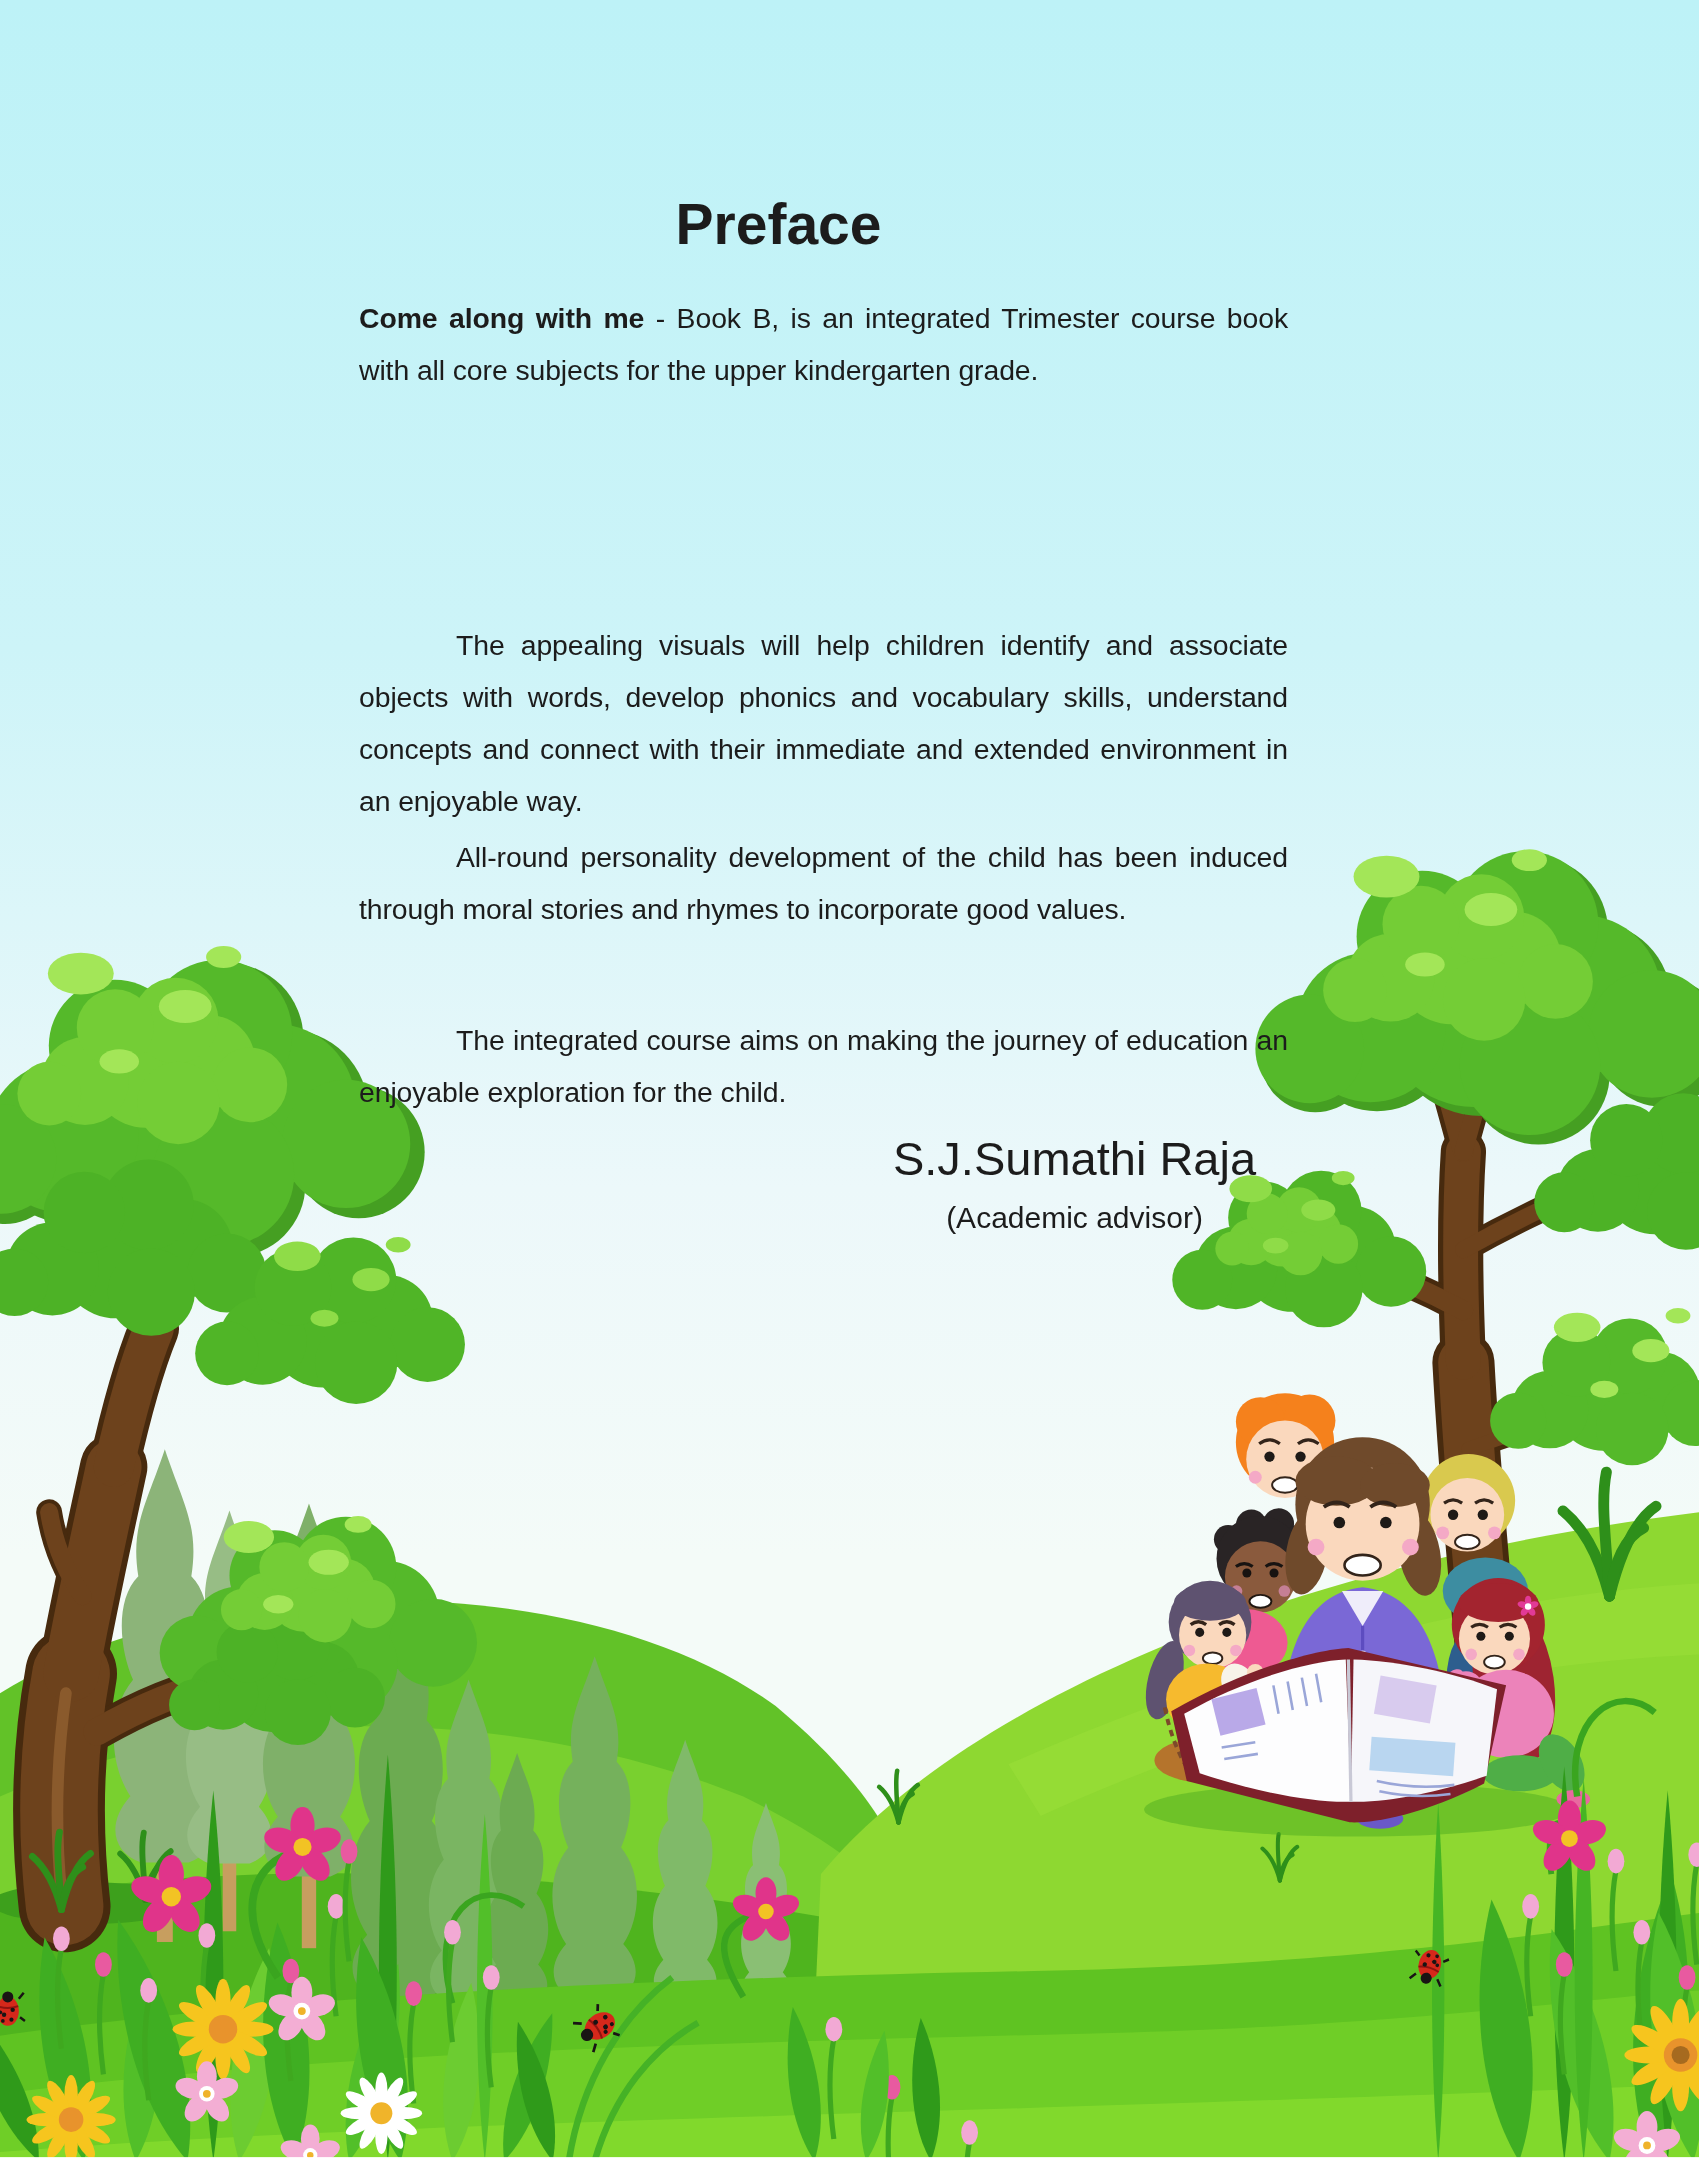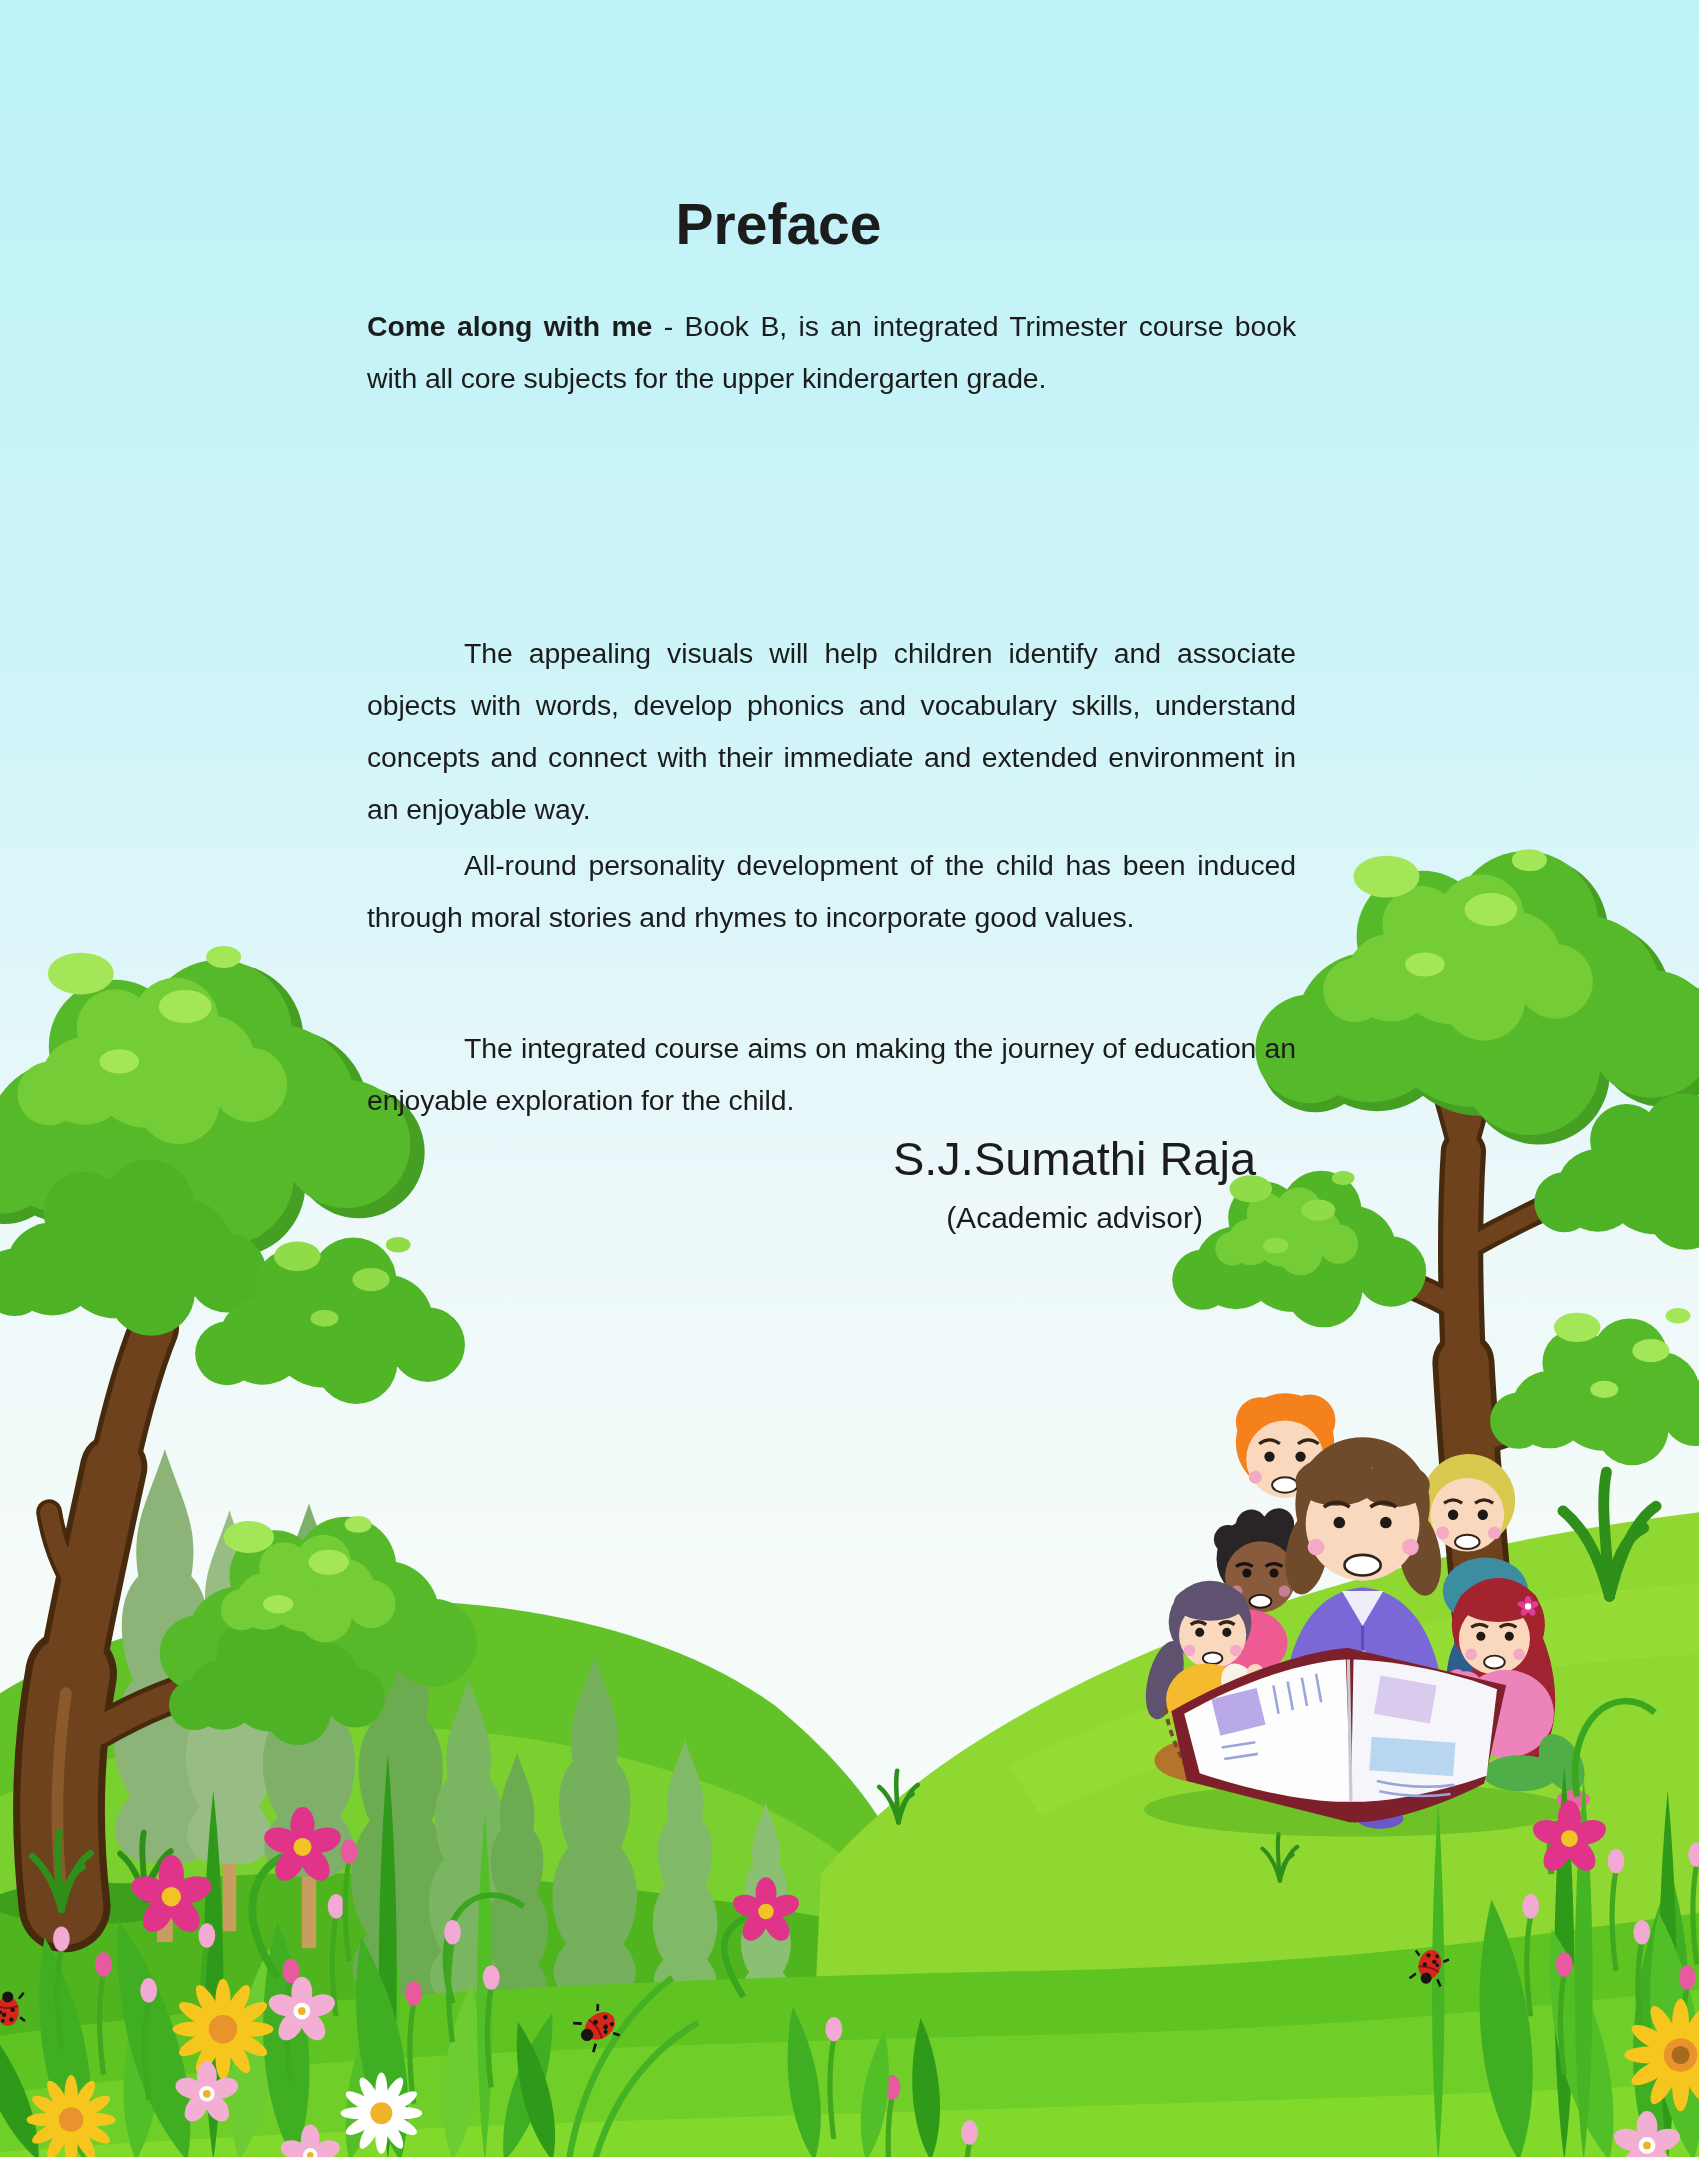--- a/index.html
+++ b/index.html
@@ -2,21 +2,21 @@
 <html style="font-size:10.3px"><head>
 <meta charset="utf-8">
 <style>
   html,body{margin:0;padding:0;background:#ffffff;}
   .page{position:relative;width:1700px;height:2161px;overflow:hidden;
         font-family:"Liberation Sans",sans-serif;color:#1c1c1c;}
   .scene{position:absolute;inset:0;width:100%;height:100%;}
   .text-layer{position:absolute;inset:0;padding-left:40px;}
   .title{position:absolute;left:314px;width:929px;top:191px;margin:0;
          text-align:center;font-size:57px;font-weight:bold;letter-spacing:0;}
-  .para{position:absolute;left:359px;width:929px;margin:8px;
+  .para{position:absolute;left:359px;width:929px;margin:0;
         font-size:28.4px;line-height:52px;text-align:justify;letter-spacing:-0.1px;}
   .indent{text-indent:97px;}
   .sigwrap{position:absolute;left:808px;width:517px;margin:8px;text-align:center;}
   .sig{font-size:47px;}
   .sigrole{font-size:30px;}
   .bio{position:absolute;left:454px;width:721px;top:1262px;margin:0;
        font-size:28.4px;line-height:52px;text-align:justify;text-indent:94px;letter-spacing:-0.1px;}
   strong{font-weight:bold;}
 </style>
 </head>

